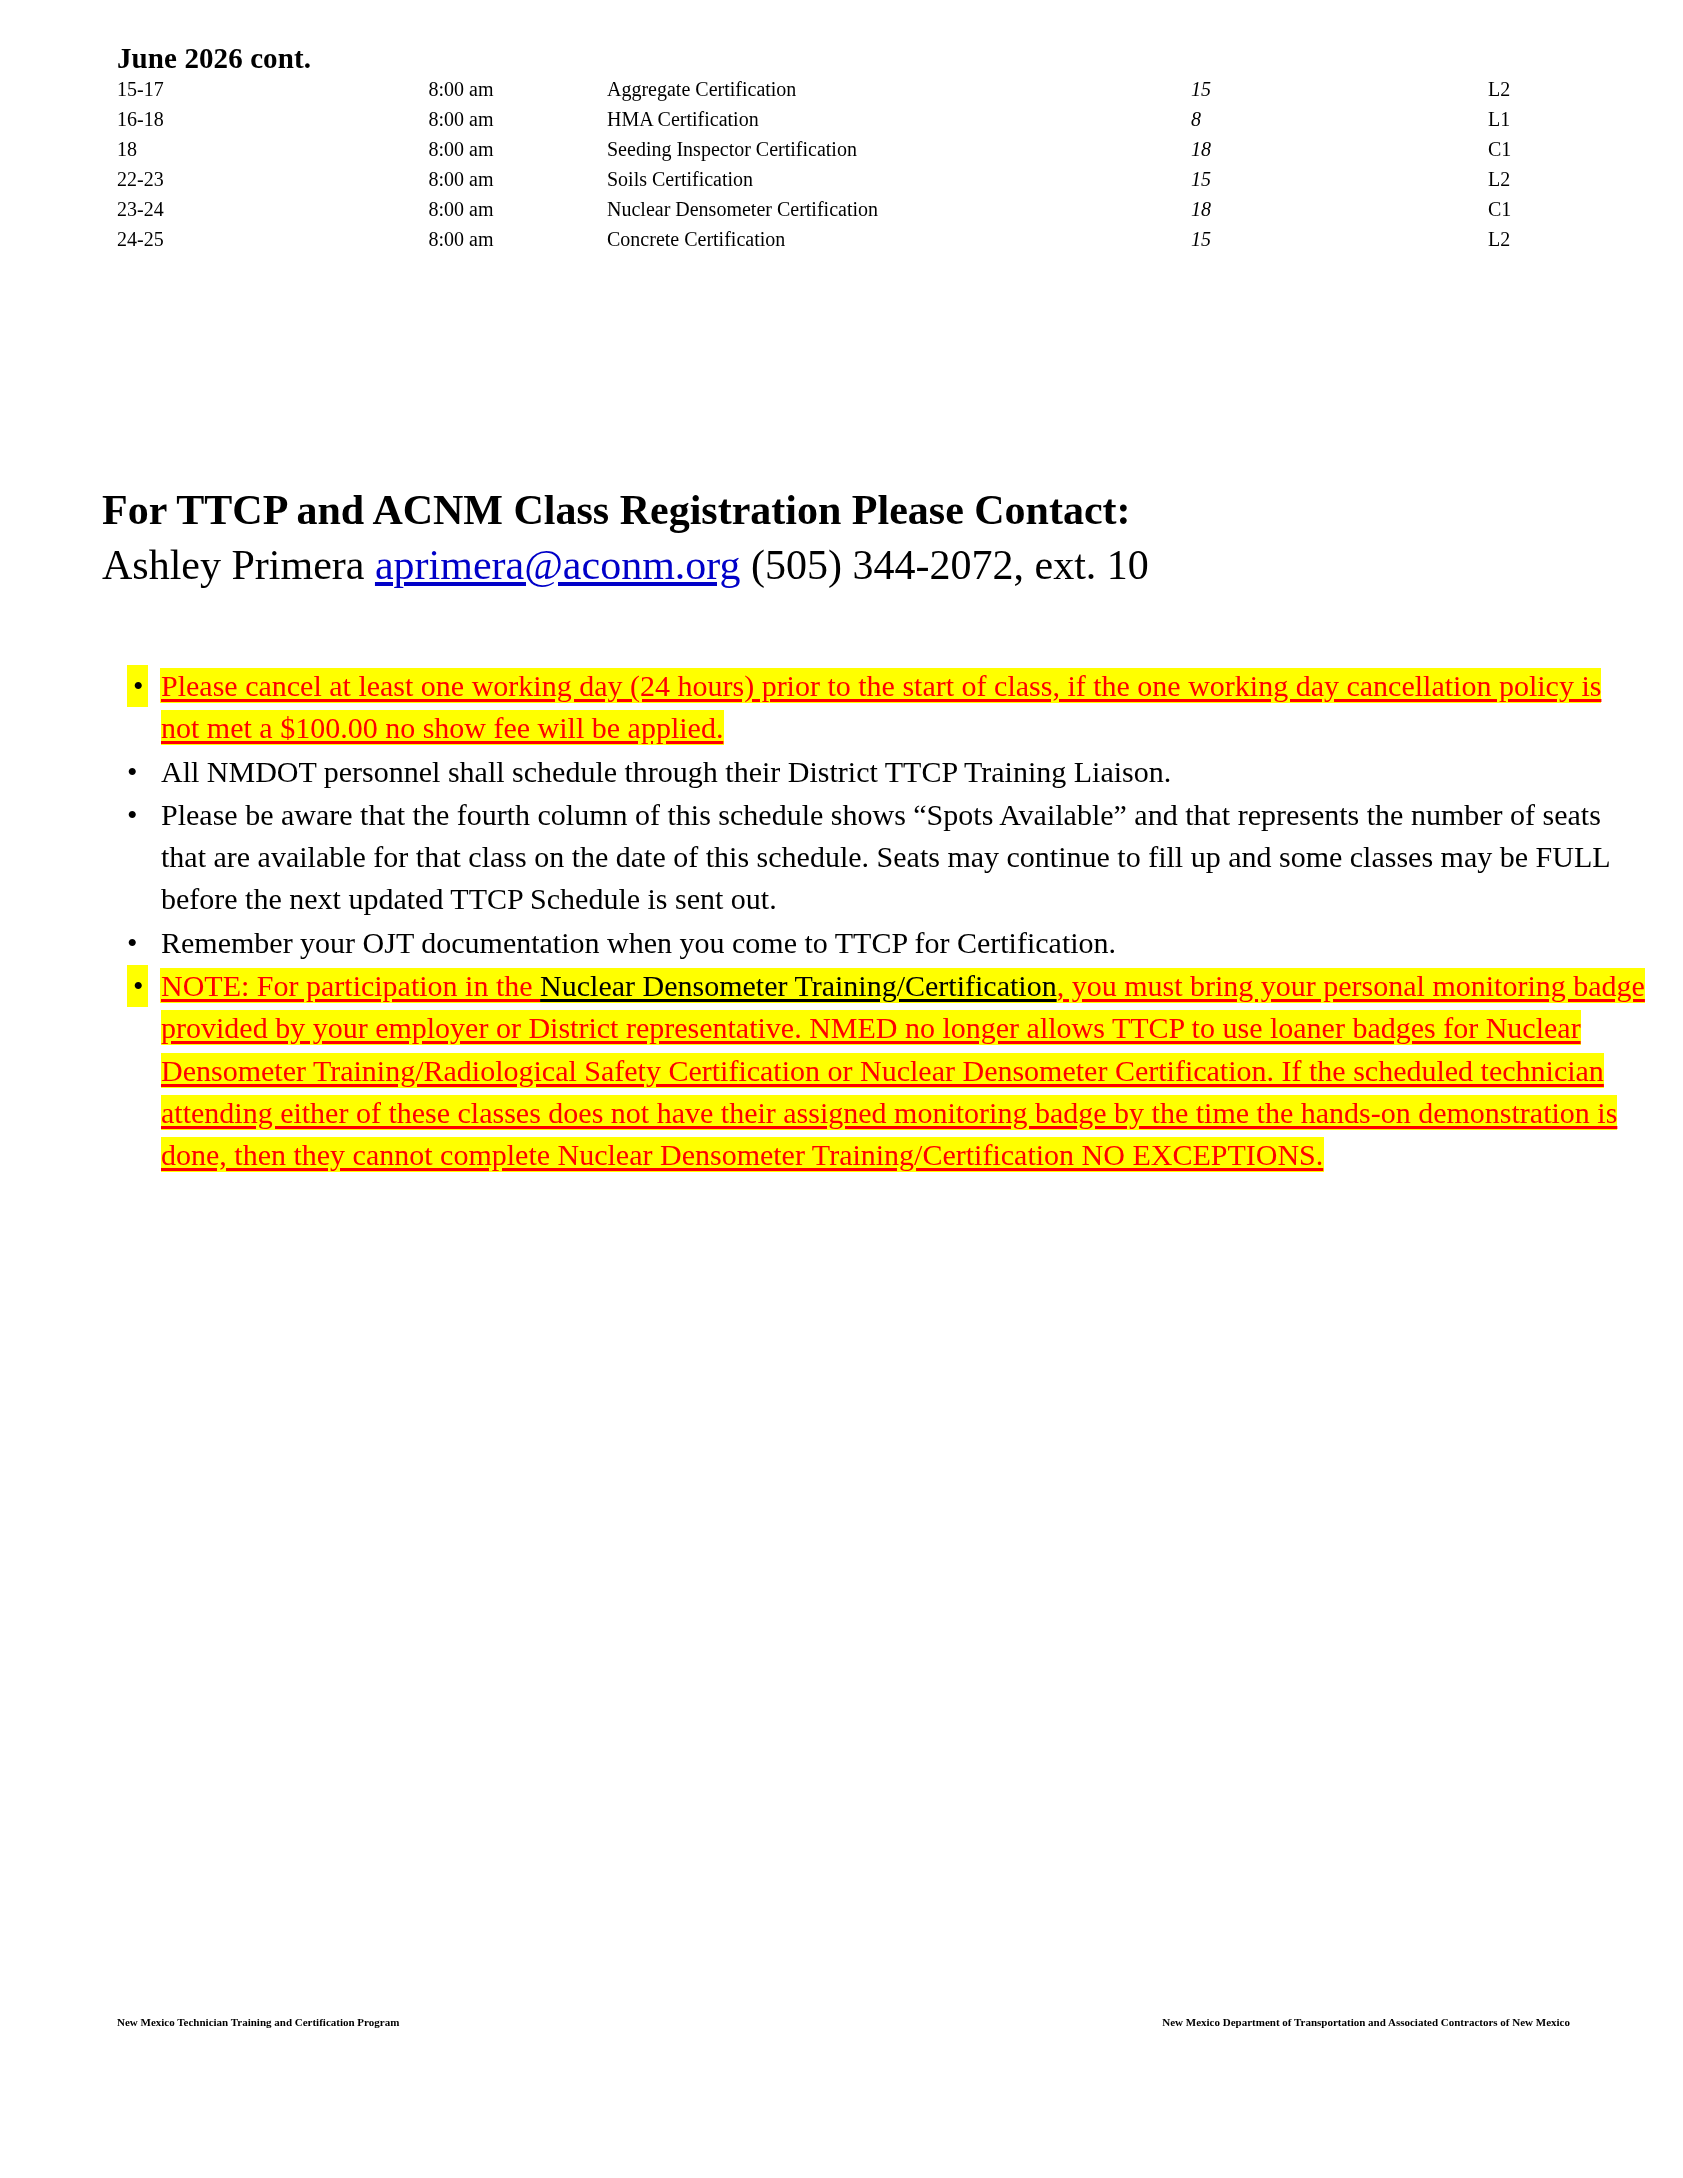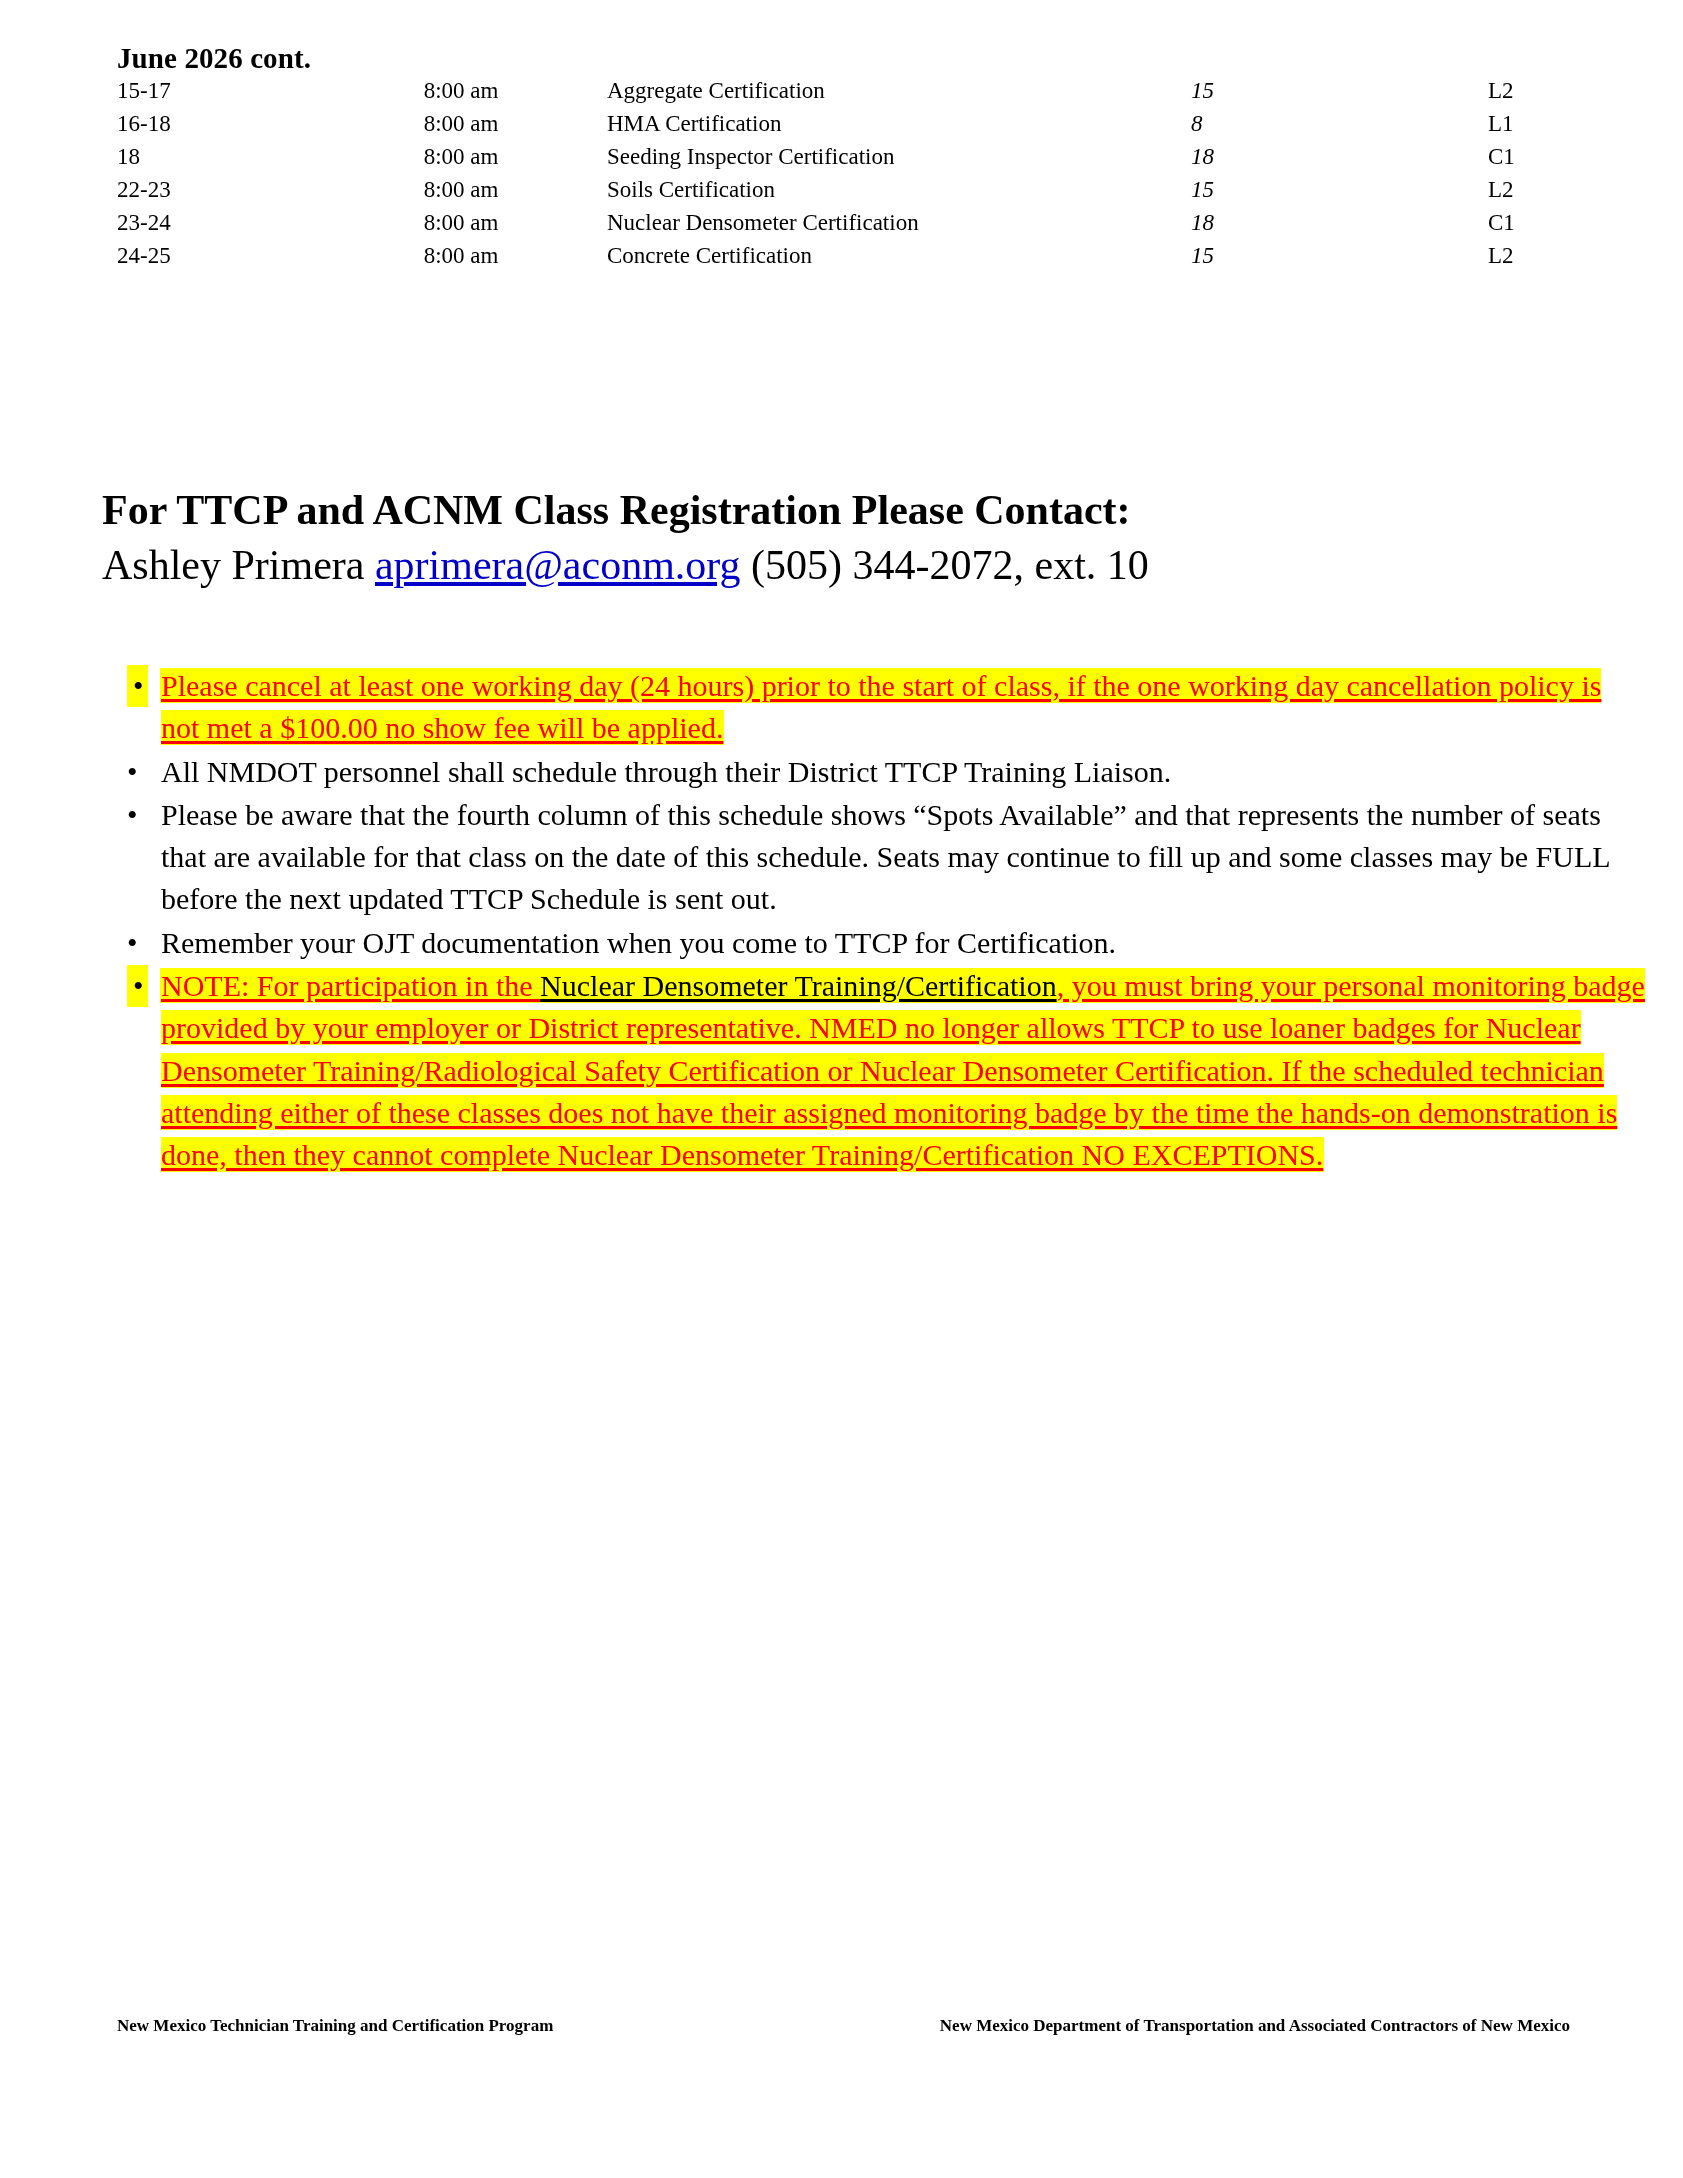--- a/index.html
+++ b/index.html
@@ -33,21 +33,21 @@
   .month-head {
     font-size: 29px;
     font-weight: bold;
     line-height: 1.0;
     margin: 0 0 6px 0;
     letter-spacing: 0.1px;
   }
   table.sched {
     border-collapse: collapse;
     width: 1465px;
-    font-size: 23px;
+    font-size: 20px;
     line-height: 1.0;
   }
   table.sched td {
     padding: 0 0 10px 0;
     vertical-align: top;
     white-space: nowrap;
   }
   td.c-date  { width: 198px; }
   td.c-time  { width: 292px; text-align: center; }
   td.c-class { width: 584px; }
@@ -132,21 +132,21 @@
 
   
   .footer {
     position: absolute;
     left: 117px;
     top: 2016px;
     width: 1453px;
     display: flex;
     justify-content: space-between;
     align-items: baseline;
-    font-size: 17px;
+    font-size: 11px;
     font-weight: bold;
     line-height: 1.2;
   }
   .footer .f-right { text-align: center; }
 </style>
 </head>
 <body>
 
 <div class="page">
 

